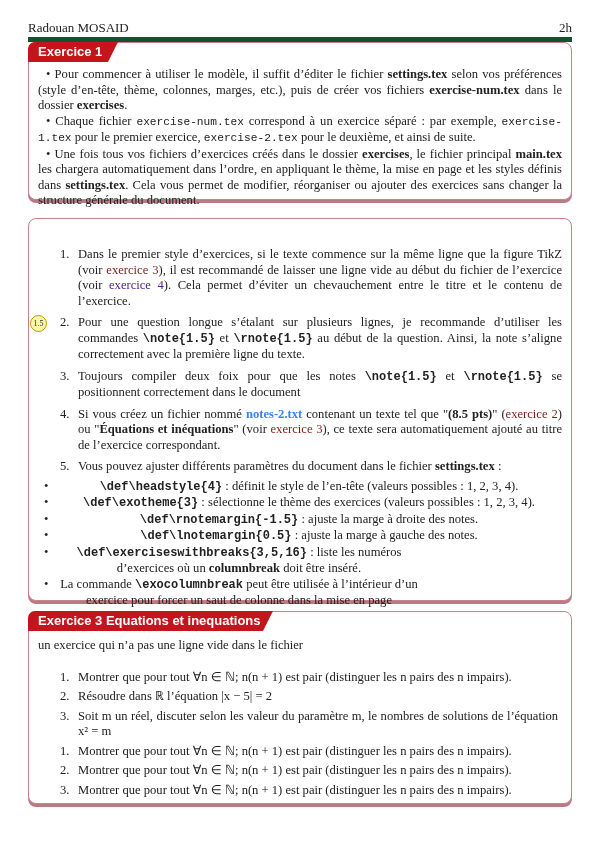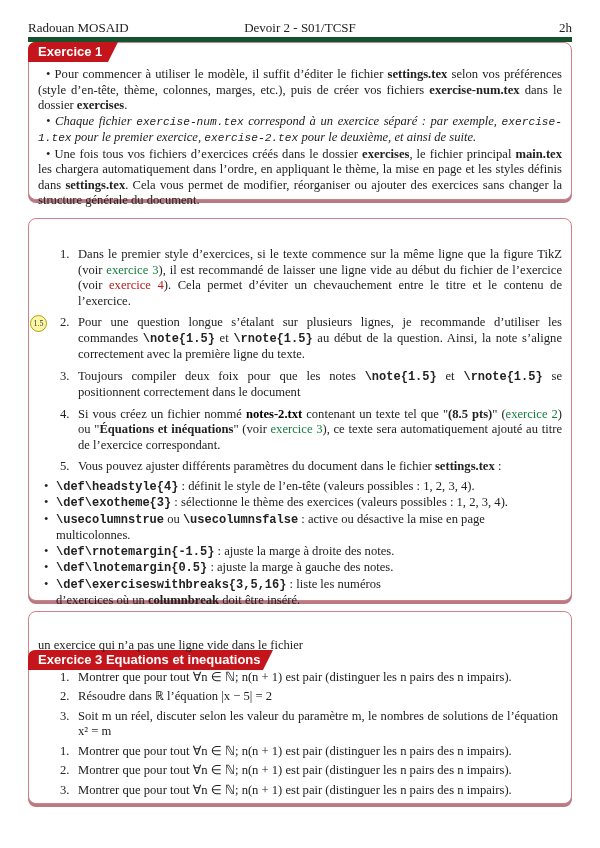--- a/index.html
+++ b/index.html
@@ -18,52 +18,51 @@
   .box { position: absolute; left: 28px; width: 544px; border: 1.2px solid #d08088;
          border-radius: 8px; background: #fff; box-sizing: border-box;
          box-shadow: 0 3px 0 #b87b84; }
   .tab { position: absolute; left: -1px; top: -1px; height: 20px; background: #c4151c;
          color: #fff; font-family: Liberation Sans, sans-serif; font-weight: bold; font-size: 13px;
          line-height: 20px; padding-left: 10px; border-top-left-radius: 7px; }
   .tab::after { content: ""; position: absolute; right: -10px; top: 0; width: 0; height: 0;
          border-top: 20px solid #c4151c; border-right: 10px solid transparent; }
   .body { font-family: "Liberation Serif", serif; font-size: 12.6px; line-height: 15.5px; color: #222; }
   .body p { margin: 0; }
-  .red { color: #15803d; }
-  .blue { color: #b91c1c; }
-  .rb { color: #000000; font-weight: bold; }
+  .red { color: #7f1d1d; }
+  .blue { color: #4c1d95; }
+  .rb { color: #3b82f6; font-weight: bold; }
 
   ol.items { margin: 0; padding: 0; list-style: none; }
   ol.items li { position: relative; padding-left: 40px; margin-bottom: 6px; text-align: justify; }
   ol.items li .num { position: absolute; left: 22px; top: 0; }
   ul.bul { margin: 0; padding: 0; list-style: none; }
-  ul.bul li { position: relative; padding-left: 12px; }
+  ul.bul li { position: relative; padding-left: 12px; text-align: center; }
   ul.bul li::before { content: "•"; position: absolute; left: 0; top: 0; }
   .note-badge { position: absolute; left: -7px; width: 15px; height: 15px; border-radius: 50%;
          background: #fbf5a8; border: 1px solid #b8a000; font-size: 8px; line-height: 15px;
          text-align: center; font-family: "Liberation Serif", serif; color: #333; }
 </style>
 </head>
 <body>
 
 <div class="header">
   <span class="l">Radouan MOSAID</span>
-  <span class="c">Devoir 2 - S01/TCSF</span>
   <span class="r">2h</span>
 </div>
 
 <div class="box" style="top:42px;height:158px;">
   <div class="tab" style="width:70px;">
     <span>Exercice 1</span>
   </div>
   <div class="body" style="position:absolute;left:9px;right:9px;top:24px;text-align:justify;">
     <p style="text-indent:8px;">
       <span>• </span><span>Pour commencer à utiliser le modèle, il suffit d’éditer le fichier </span><span class="b">settings.tex</span><span> selon vos préférences (style d’en-tête, thème, colonnes, marges, etc.), puis de créer vos fichiers </span><span class="b">exercise-num.tex</span><span> dans le dossier </span><span class="b">exercises</span><span>.</span>
     </p>
-    <p style="text-indent:8px;font-style:italic;">
+    <p style="text-indent:8px;">
       <span>• </span><span>Chaque fichier </span><span class="mono">exercise-num.tex</span><span> correspond à un exercice séparé : par exemple, </span><span class="mono">exercise-1.tex</span><span> pour le premier exercice, </span><span class="mono">exercise-2.tex</span><span> pour le deuxième, et ainsi de suite.</span>
     </p>
     <p style="text-indent:8px;">
       <span>• </span><span>Une fois tous vos fichiers d’exercices créés dans le dossier </span><span class="b">exercises</span><span>, le fichier principal </span><span class="b">main.tex</span><span> les chargera automatiquement dans l’ordre, en appliquant le thème, la mise en page et les styles définis dans </span><span class="b">settings.tex</span><span>. Cela vous permet de modifier, réorganiser ou ajouter des exercices sans changer la structure générale du document.</span>
     </p>
   </div>
 </div>
 
 <div class="box" style="top:218px;height:383px;">
   <div class="body" style="position:absolute;left:9px;right:9px;top:28px;">
@@ -86,31 +85,30 @@
         <span>Si vous créez un fichier nommé </span><span class="rb">notes-2.txt</span><span> contenant un texte tel que "</span><span class="b">(8.5 pts)</span><span>" (</span><span class="red">exercice 2</span><span>) ou "</span><span class="b">Équations et inéquations</span><span>" (voir </span><span class="red">exercice 3</span><span>), ce texte sera automatiquement ajouté au titre de l’exercice correspondant.</span>
       </li>
       <li style="margin-bottom:4px;">
         <span class="num">5.</span>
         <span>Vous pouvez ajuster différents paramètres du document dans le fichier </span><span class="b">settings.tex</span><span> :</span>
       </li>
     </ol>
     <ul class="bul" style="padding-left:6px;">
       <li><span class="mono-b">\def\headstyle{4}</span><span> : définit le style de l’en-tête (valeurs possibles : 1, 2, 3, 4).</span></li>
       <li><span class="mono-b">\def\exotheme{3}</span><span> : sélectionne le thème des exercices (valeurs possibles : 1, 2, 3, 4).</span></li>
-      <li><span class="mono-b">\usecolumnstrue</span><span> ou </span><span class="mono-b">\usecolumnsfalse</span><span> : active ou désactive la mise en page multicolonnes.</span></li>
       <li><span class="mono-b">\def\rnotemargin{-1.5}</span><span> : ajuste la marge à droite des notes.</span></li>
       <li><span class="mono-b">\def\lnotemargin{0.5}</span><span> : ajuste la marge à gauche des notes.</span></li>
       <li style="padding-right:140px;"><span class="mono-b">\def\exerciseswithbreaks{3,5,16}</span><span> : liste les numéros d’exercices où un </span><span class="b">columnbreak</span><span> doit être inséré.</span></li>
       <li style="padding-right:140px;"><span>La commande </span><span class="mono-b">\exocolumnbreak</span><span> peut être utilisée à l’intérieur d’un exercice pour forcer un saut de colonne dans la mise en page multicolonnes.</span></li>
     </ul>
   </div>
 </div>
 
 <div class="box" style="top:611px;height:193px;">
-  <div class="tab" style="width:225px;margin-top:39px;">
+  <div class="tab" style="width:225px;">
     <span>Exercice 3 Equations et inequations</span>
   </div>
   <div class="body" style="position:absolute;left:9px;right:13px;top:26px;">
     <p style="margin-bottom:16px;">un exercice qui n’a pas une ligne vide dans le fichier</p>
     <ol class="items">
       <li style="margin-bottom:4px;"><span class="num">1.</span><span>Montrer que pour tout ∀n ∈ ℕ; n(n + 1) est pair (distinguer les n pairs des n impairs).</span></li>
       <li style="margin-bottom:4px;"><span class="num">2.</span><span>Résoudre dans ℝ l’équation |x − 5| = 2</span></li>
       <li style="margin-bottom:4px;"><span class="num">3.</span><span>Soit m un réel, discuter selon les valeur du paramètre m, le nombres de solutions de l’équation x² = m</span></li>
       <li style="margin-bottom:4px;"><span class="num">1.</span><span>Montrer que pour tout ∀n ∈ ℕ; n(n + 1) est pair (distinguer les n pairs des n impairs).</span></li>
       <li style="margin-bottom:4px;"><span class="num">2.</span><span>Montrer que pour tout ∀n ∈ ℕ; n(n + 1) est pair (distinguer les n pairs des n impairs).</span></li>

